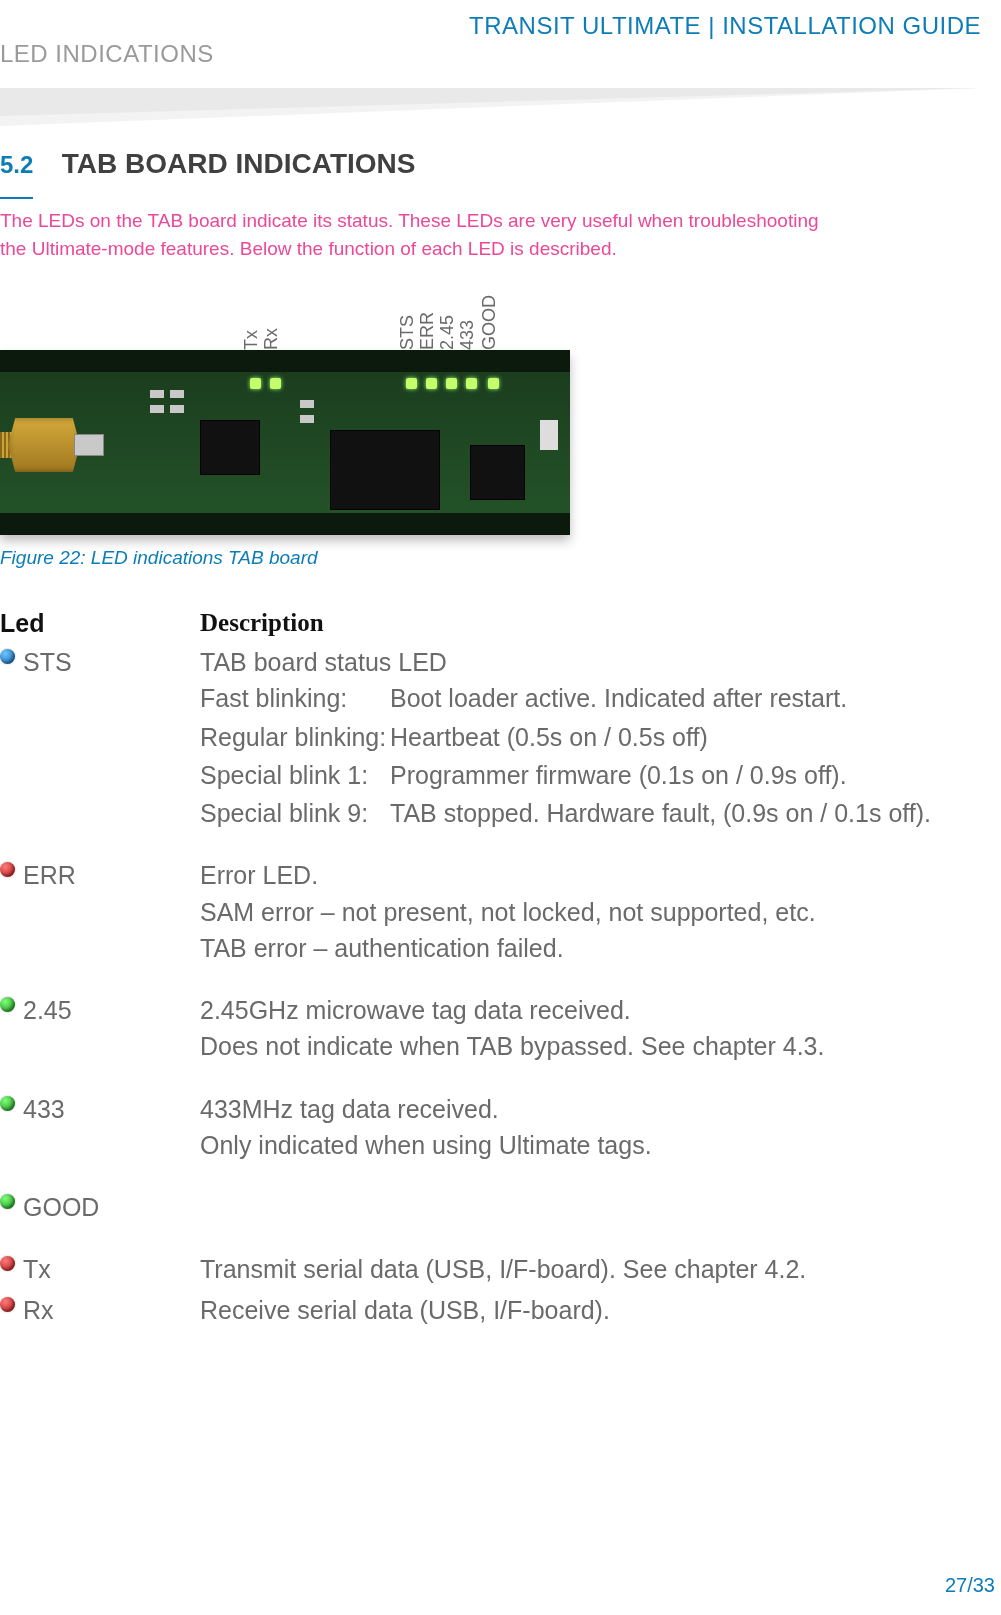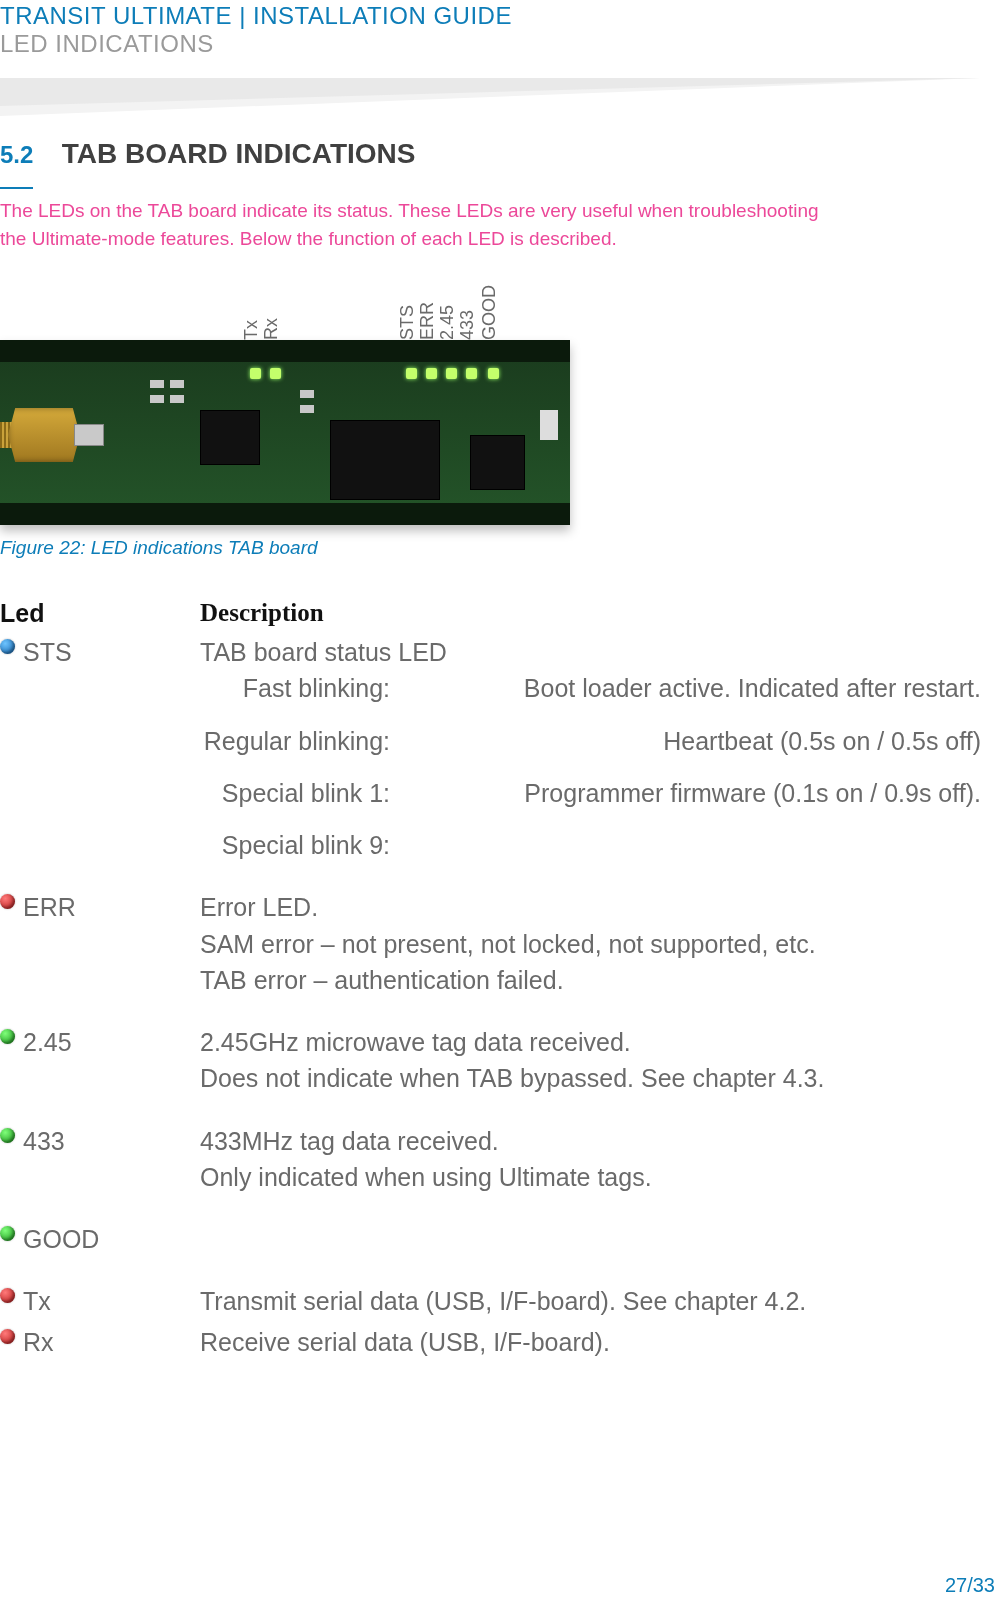--- a/index.html
+++ b/index.html
@@ -13,21 +13,22 @@
   }
   .page {
     padding: 0 20px 0 0;
   }
   .header-title {
     color: #0d7db8;
     font-size: 24px;
     font-weight: 400;
     letter-spacing: 0.5px;
     padding-left: 0;
-    margin-top: 2px;
+    margin-top: 12px;
+    text-align: right;
   }
   .header-sub {
     color: #9a9a9a;
     font-size: 24px;
     font-weight: 400;
     letter-spacing: 0.5px;
     margin-bottom: 20px;
   }
   .swoosh {
     width: 100%;
@@ -145,21 +146,21 @@
   .trow.tight { margin-bottom: 4px; }
   .led-cell { width:200px; flex-shrink:0; display:flex; align-items:flex-start; gap:8px; }
   .dot {
     width:15px; height:15px; border-radius:50%; margin-top:5px; flex-shrink:0;
     box-shadow: inset -2px -2px 3px rgba(0,0,0,0.35), 0 0 2px rgba(0,0,0,0.3);
   }
   .dot.blue { background: radial-gradient(circle at 35% 30%, #6ec4ff, #0d5ea8); }
   .dot.red  { background: radial-gradient(circle at 35% 30%, #ff7a7a, #b01414); }
   .dot.green{ background: radial-gradient(circle at 35% 30%, #7fff7a, #128a12); }
   .desc-cell { flex:1; }
-  .sub-table { display:grid; grid-template-columns: 190px 1fr; row-gap:16px;text-align:right; }
+  .sub-table { display:grid; grid-template-columns: 190px 1fr; row-gap:2px; }
   .pagenum {
     position:absolute; right:6px; bottom:18px;
     color:#0d7db8; font-size:20px;
   }
 </style>
 </head>
 <body>
 
 <div class="page">
 
@@ -244,20 +245,21 @@
           <div class="desc-cell">
             <div>TAB board status LED</div>
             <div class="sub-table">
               <div>Fast blinking:</div>
               <div>Boot loader active. Indicated after restart.</div>
               <div>Regular blinking:</div>
               <div>Heartbeat (0.5s on / 0.5s off)</div>
               <div>Special blink 1:</div>
               <div>Programmer firmware (0.1s on / 0.9s off).</div>
               <div>Special blink 9:</div>
+              <div>TAB stopped. Hardware fault, (0.9s on / 0.1s off).</div>
             </div>
           </div>
         </div>
         <div class="trow">
           <div class="led-cell">
             <span class="dot red"></span>
             <span>ERR</span>
           </div>
           <div class="desc-cell">
             <div>Error LED.</div>

